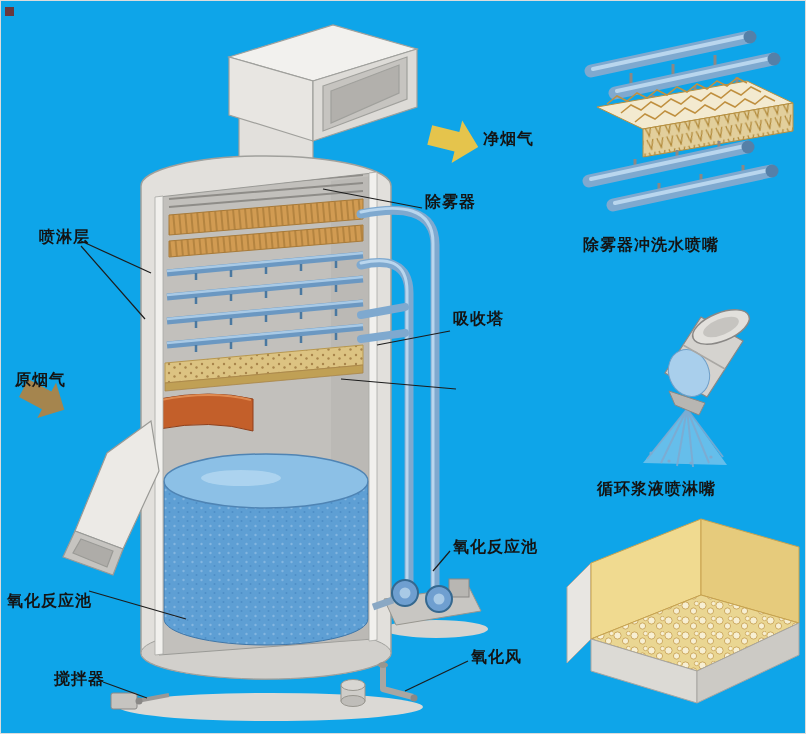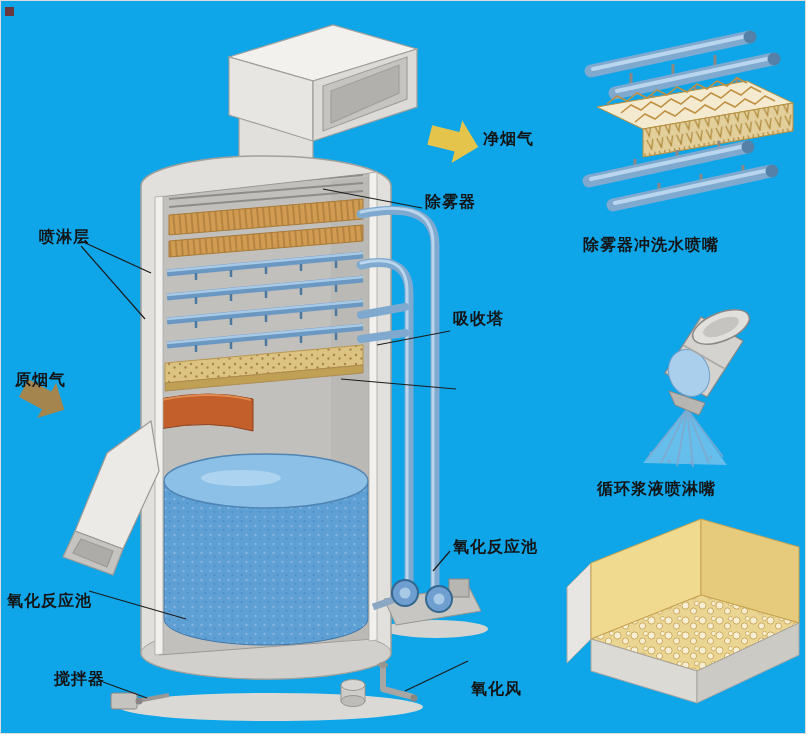--- a/index.html
+++ b/index.html
@@ -217,16 +217,16 @@
 </svg>
 
   <div class="lbl" style="left:482px;top:130px">净烟气</div>
   <div class="lbl" style="left:424px;top:193px">除雾器</div>
   <div class="lbl" style="left:38px;top:228px">喷淋层</div>
   <div class="lbl" style="left:452px;top:310px">吸收塔</div>
   <div class="lbl" style="left:14px;top:371px">原烟气</div>
   <div class="lbl" style="left:452px;top:538px">氧化反应池</div>
   <div class="lbl" style="left:6px;top:592px">氧化反应池</div>
   <div class="lbl" style="left:53px;top:670px">搅拌器</div>
-  <div class="lbl" style="left:470px;top:680px">氧化风</div>
+  <div class="lbl" style="left:470px;top:648px">氧化风</div>
   <div class="lbl" style="left:582px;top:236px">除雾器冲洗水喷嘴</div>
   <div class="lbl" style="left:596px;top:480px">循环浆液喷淋嘴</div>
 </div>
 
 </body></html>

